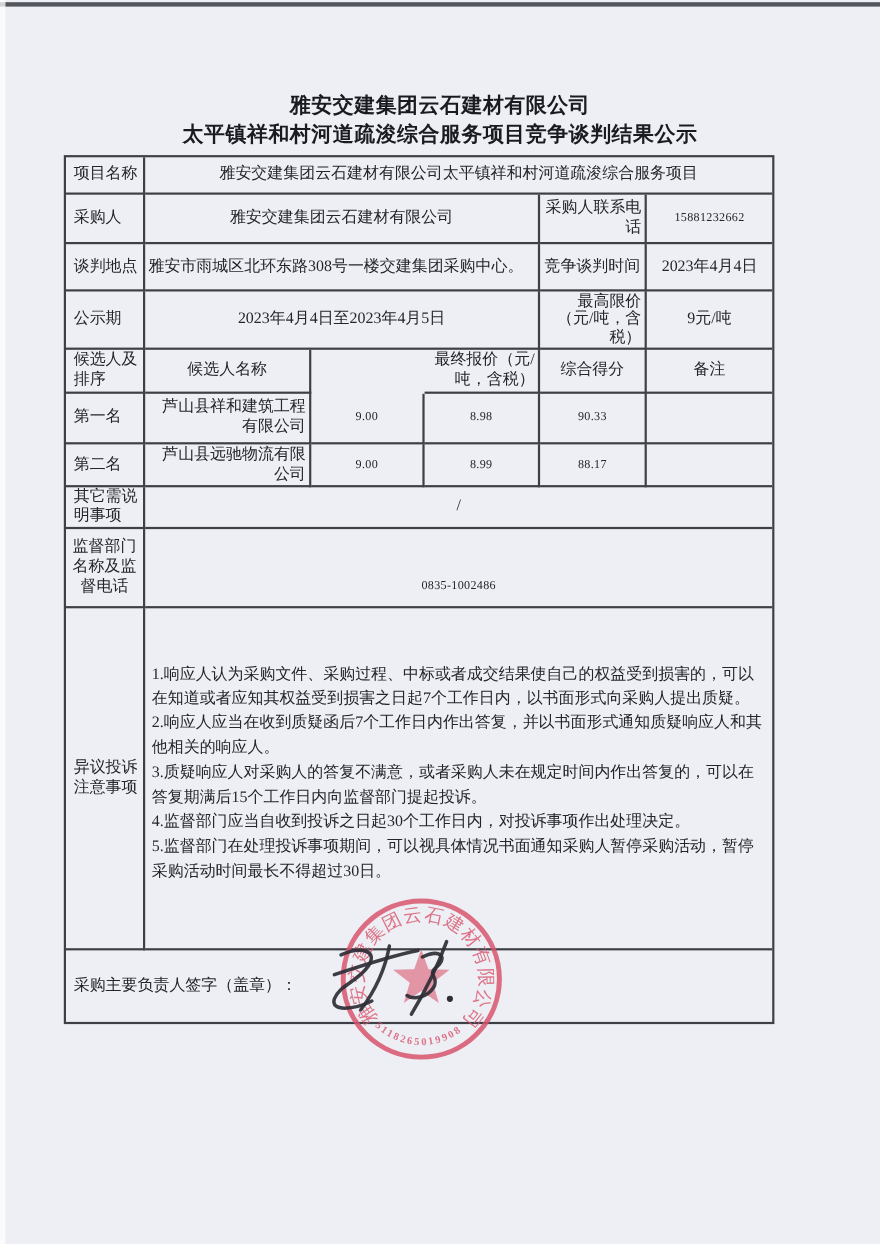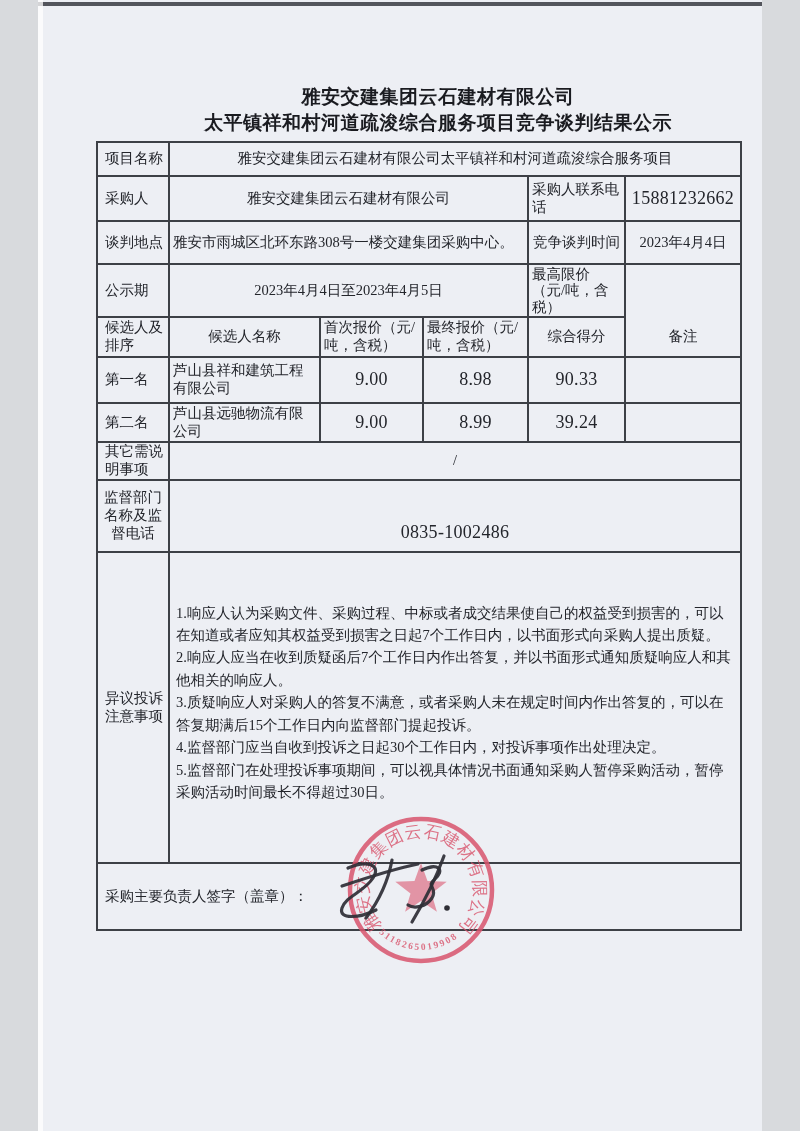--- a/index.html
+++ b/index.html
@@ -1,18 +1,18 @@
 <!DOCTYPE html>
 <html><head>
 <meta charset="utf-8">
 <style>
   html,body{margin:0;padding:0;background:#d8dadd;}
   .page{
     position:relative;
-    width:724px;height:1131px;
+    width:800px;height:1131px;
     margin:0 auto;
     background:#edeff4;
     overflow:hidden;
     font-family:"Liberation Serif","DejaVu Serif",serif;
     color:#23252b;
   }
   .scan-topbar{
     position:absolute;left:0;top:2px;width:800px;height:4px;
     background:#53555c;
   }
@@ -34,32 +34,32 @@
     grid-template-columns:72px 151px 103px 105px 97px 114px;
     grid-template-rows:34px 45px 43px 53px 40px 46px 39px 38px 33px 39px 311px 65px;
     border:2px solid #3d4046;
     box-sizing:content-box;
     font-size:14.5px;
   }
   .cell{
     border-right:2px solid #3d4046;
     border-bottom:2px solid #3d4046;
     display:flex;align-items:center;justify-content:center;
-    text-align:left;line-height:1.22;
+    text-align:right;line-height:1.22;
     padding:1px 3px;box-sizing:border-box;
     overflow:hidden;
   }
   .cell.lab{justify-content:flex-start;text-align:left;padding-left:7px;}
   .cell.labc{text-align:center;padding-left:3px;}
   .cell.left{justify-content:flex-start;text-align:center;padding-left:3px;}
   .cell.nr{border-right:none;}
   .cell.nb{border-bottom:none;}
   .cell.para{align-items:center;justify-content:flex-start;text-align:left;padding:6px 8px 16px 6px;}
   .para-inner div{line-height:22.4px;}
-  .num{font-size:18px;letter-spacing:.3px;}
+  .num{font-size:11px;letter-spacing:.3px;}
   .sig-label{font-size:14.5px;}
   .stamp-svg{position:absolute;left:288px;top:806px;width:192px;height:168px;}
   .seal{stroke:#d9556d;fill:none;}
   .seal-fill{fill:#dd6a80;}
   .seal-text{fill:#d9556d;font-family:"Liberation Serif","DejaVu Serif",serif;}
   .sig-stroke{stroke:#2e2e35;fill:none;stroke-width:3.2;stroke-linecap:round;stroke-linejoin:round;opacity:.92;}
 </style>
 </head>
 <body>
 
@@ -83,40 +83,40 @@
     <div class="cell nr num" style="grid-row:2;grid-column:6">15881232662</div>
 
     <div class="cell lab" style="grid-row:3;grid-column:1">谈判地点</div>
     <div class="cell left" style="grid-row:3;grid-column:2/5">雅安市雨城区北环东路308号一楼交建集团采购中心。</div>
     <div class="cell" style="grid-row:3;grid-column:5">竞争谈判时间</div>
     <div class="cell nr" style="grid-row:3;grid-column:6">2023年4月4日</div>
 
     <div class="cell lab" style="grid-row:4;grid-column:1">公示期</div>
     <div class="cell" style="grid-row:4;grid-column:2/5">2023年4月4日至2023年4月5日</div>
     <div class="cell" style="grid-row:4;grid-column:5;line-height:1.15">最高限价（元/吨，含税）</div>
+    <div class="cell nr" style="grid-row:4;grid-column:6">9元/吨</div>
 
     <div class="cell lab" style="grid-row:5;grid-column:1">候选人及排序</div>
     <div class="cell" style="grid-row:5;grid-column:2">候选人名称</div>
-    <div class="cell" style="grid-row:5;grid-column:3">首次报价（元/吨，含税）</div>
     <div class="cell" style="grid-row:5;grid-column:5">综合得分</div>
     <div class="cell" style="grid-row:5;grid-column:4">最终报价（元/吨，含税）</div>
     <div class="cell nr" style="grid-row:5;grid-column:6">备注</div>
 
     <div class="cell lab" style="grid-row:6;grid-column:1">第一名</div>
     <div class="cell" style="grid-row:6;grid-column:2">芦山县祥和建筑工程有限公司</div>
     <div class="cell num" style="grid-row:6;grid-column:3">9.00</div>
     <div class="cell num" style="grid-row:6;grid-column:4">8.98</div>
     <div class="cell num" style="grid-row:6;grid-column:5">90.33</div>
     <div class="cell nr" style="grid-row:6;grid-column:6"></div>
 
     <div class="cell lab" style="grid-row:7;grid-column:1">第二名</div>
     <div class="cell" style="grid-row:7;grid-column:2">芦山县远驰物流有限公司</div>
     <div class="cell num" style="grid-row:7;grid-column:3">9.00</div>
     <div class="cell num" style="grid-row:7;grid-column:4">8.99</div>
-    <div class="cell num" style="grid-row:7;grid-column:5">39.24</div>
+    <div class="cell num" style="grid-row:7;grid-column:5">88.17</div>
     <div class="cell nr" style="grid-row:7;grid-column:6"></div>
 
     <div class="cell lab" style="grid-row:8;grid-column:1">其它需说明事项</div>
     <div class="cell nr" style="grid-row:8;grid-column:2/7">/</div>
 
     <div class="cell labc" style="grid-row:9/11;grid-column:1">监督部门名称及监督电话</div>
     <div class="cell nr num" style="grid-row:10;grid-column:2/7">0835-1002486</div>
 
     <div class="cell lab" style="grid-row:11;grid-column:1">异议投诉注意事项</div>
     <div class="cell nr para" style="grid-row:11;grid-column:2/7">

